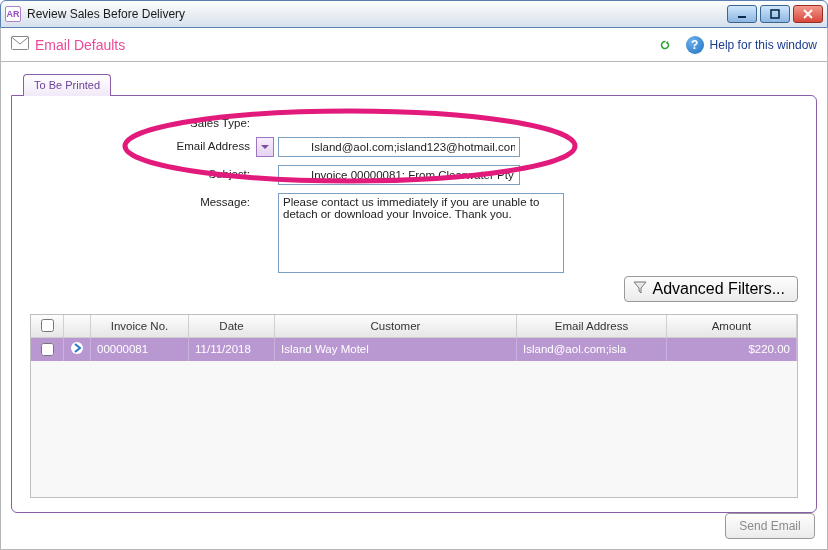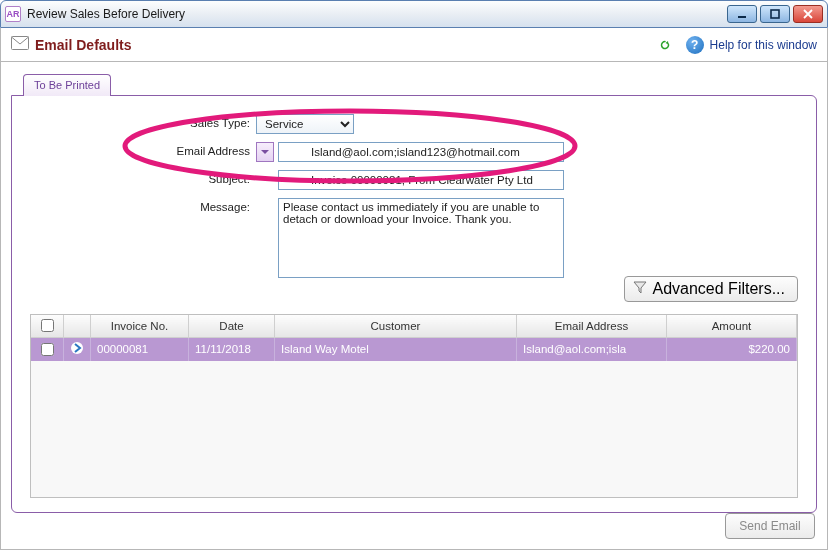--- a/index.html
+++ b/index.html
@@ -31,21 +31,21 @@
   .win-btn.close { background:linear-gradient(#f39a8f,#d9463a); border-color:#9a2e23; color:#fff; font-weight:bold; }
   .win-btn svg { display:block; }
 
   
   .subheader {
     height:34px; border-left:1px solid #b7b7b7; border-right:1px solid #b7b7b7; border-bottom:1px solid #b7b7b7;
     display:flex; align-items:center; padding:0 10px;
     background:#fff;
   }
   .subheader .mail-icon { margin-right:6px; color:#555; }
-  .subheader .section-title { font-size:14px; color:#7f1d1d;font-weight:bold; }
+  .subheader .section-title { font-size:14px; color:#ec4899; }
   .subheader .spacer { flex:1; }
   .refresh-btn { width:22px; height:22px; border:none; background:none; margin-right:10px; display:flex; align-items:center; justify-content:center; }
   .help { display:flex; align-items:center; font-size:12px; color:#1a3b8e; }
   .help .q { width:18px; height:18px; border-radius:50%; background:radial-gradient(circle at 35% 30%, #6fb1ef, #1d6fbf); color:#fff; font-weight:bold; font-size:12px; text-align:center; line-height:18px; margin-right:6px; }
 
   
   .client { border-left:1px solid #b7b7b7; border-right:1px solid #b7b7b7; border-bottom:1px solid #b7b7b7; padding:12px 10px 10px 10px; height:calc(550px - 28px - 34px); position:relative; background:#fff; }
 
   
   .tabs { display:flex; margin-left:12px; position:relative; z-index:2; }
@@ -69,21 +69,21 @@
 
   .form-area { position:relative; margin-left:130px; }
   .form-row { display:flex; align-items:flex-start; margin-bottom:8px; }
   .form-row label { width:90px; text-align:right; font-size:11.5px; color:#222; padding-top:3px; margin-right:6px; }
   .dd-btn { width:18px; height:20px; border:1px solid #9f76c0; background:linear-gradient(#f7eefc,#e5d3f2); display:inline-flex; align-items:center; justify-content:center; margin-right:4px; }
   .dd-btn svg { display:block; }
   select.sel, input.txt, textarea.msg {
     border:1px solid #7aa0c4; font-size:11.5px; padding:2px 4px; background:#fff; color:#222;
   }
   select.sel { width:98px; height:20px; background:linear-gradient(#fff,#eef3f8); }
-  input.txt  { height:20px; width:286px;padding-left:32px; }
+  input.txt  { height:20px; width:242px;padding-left:32px; }
   textarea.msg { width:286px; height:80px; resize:none; font-family:inherit; }
 
   
   .ellipse { position:absolute; pointer-events:none; }
 
   .adv-btn {
     position:absolute; right:18px; top:180px;
     height:26px; border:1px solid #999; border-radius:4px;
     background:linear-gradient(#fdfdfd,#ebebeb); font-size:16px; padding:0 12px 0 8px;
     display:flex; align-items:center;
@@ -169,23 +169,20 @@
 
   <div class="tabs">
     <div class="tab inactive">To Be Printed</div>
   </div>
 
   <div class="panel">
 
     <div class="form-area">
       <div class="form-row">
         <label>Sales Type:</label>
-        <select class="sel">
-          <option>Service</option>
-        </select>
       </div>
       <div class="form-row">
         <label>Email Address</label>
         <span class="dd-btn">
           <svg width="10" height="10" viewBox="0 0 10 10">
               <path d="M1 3 L5 7 L9 3 Z" fill="#7a4ea0"></path>
             </svg>
         </span>
         <input class="txt" type="text" value="Island@aol.com;island123@hotmail.com" style="">
       </div>

